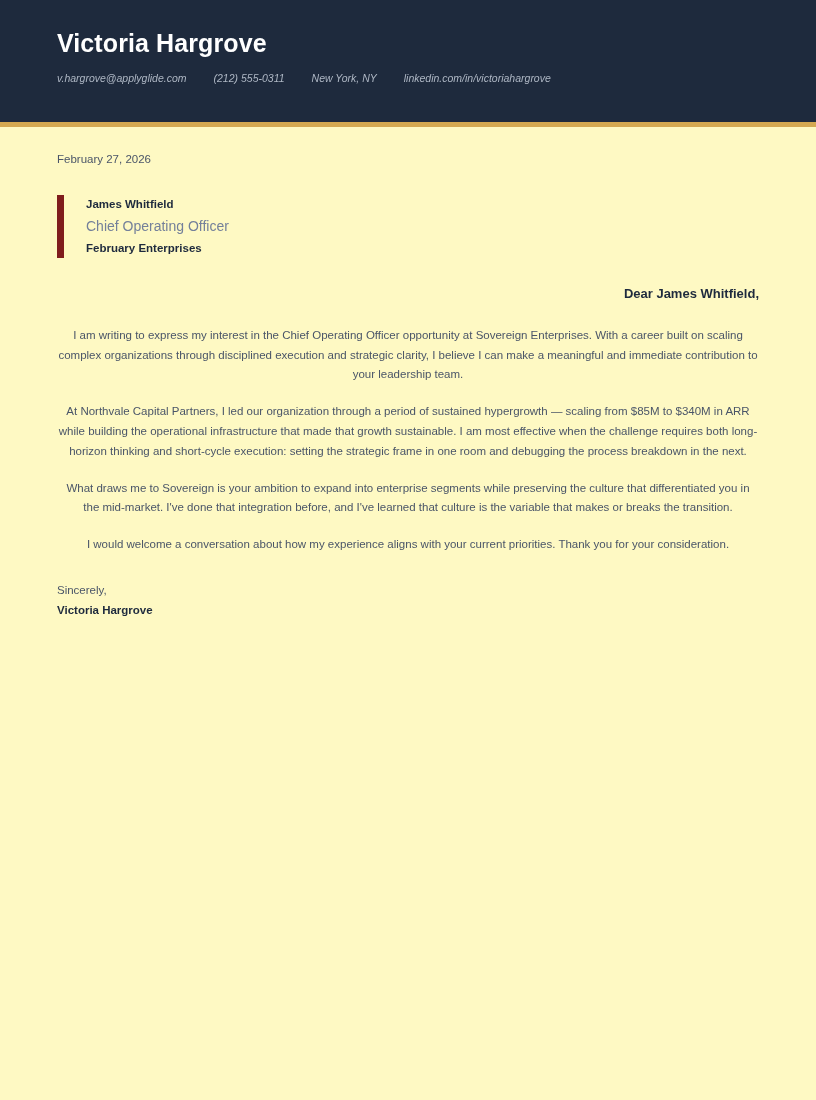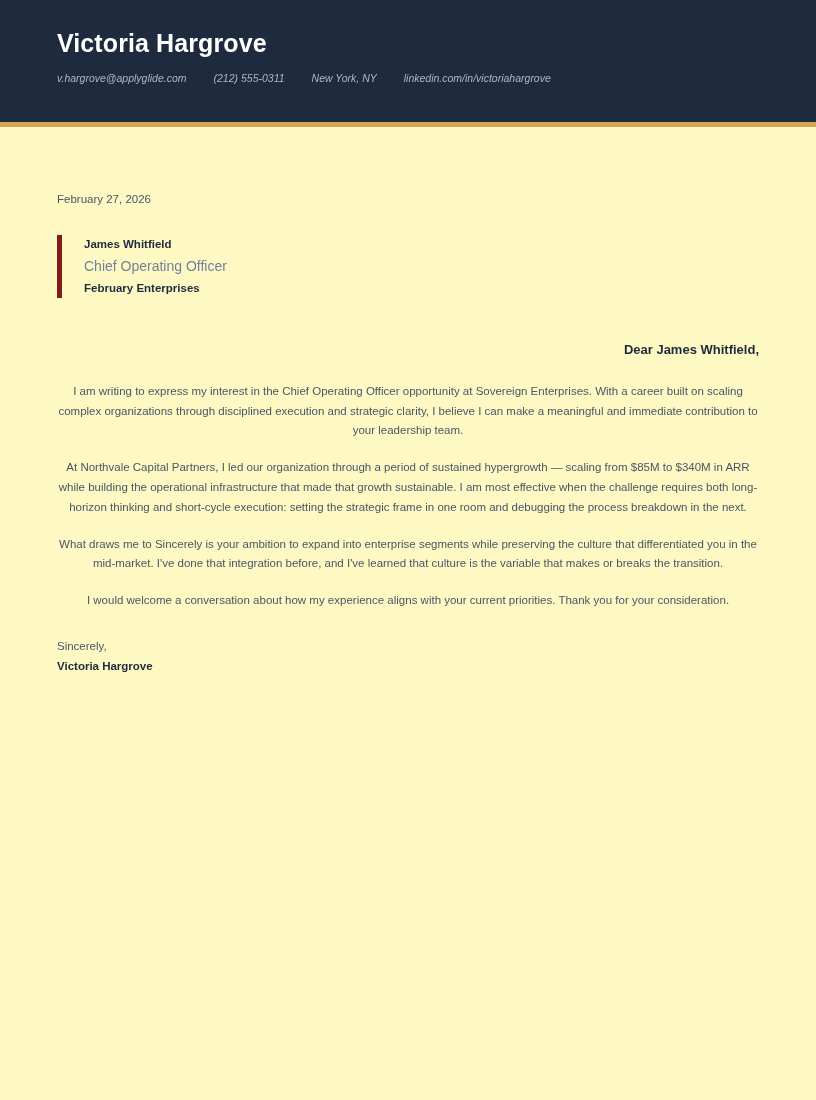--- a/index.html
+++ b/index.html
@@ -58,35 +58,35 @@
   }
 
   .accent-rule {
     height: 5px;
     width: 100%;
     background: #d4a851;
   }
 
   
   .letter-body {
-    padding: 64px 57px 0 57px;
+    padding: 24px 57px 0 57px;
     box-sizing: border-box;
   }
 
   .date {
     color: #4a5568;
     font-size: 11.5px;
     line-height: 1.4;
     margin-bottom: 28px;
   }
 
   .recipient {
-    border-left: 5px solid #7f1d1d;
+    border-left: 7px solid #7f1d1d;
     padding: 1px 0 1px 22px;
-    margin-bottom: 42px;
+    margin-bottom: 26px;
   }
 
   .recipient-name {
     color: #1e2a3d;
     font-size: 11.5px;
     font-weight: bold;
     line-height: 1.55;
     margin-bottom: 2px;
   }
   .recipient-title {
@@ -162,21 +162,21 @@
     <div class="recipient">
       <div class="recipient-name">James Whitfield</div>
       <div class="recipient-title">Chief Operating Officer</div>
       <div class="recipient-company">February Enterprises</div>
     </div>
 
     <div class="salutation">Dear James Whitfield,</div>
 
     <p class="paragraph">I am writing to express my interest in the Chief Operating Officer opportunity at Sovereign Enterprises. With a career built on scaling complex organizations through disciplined execution and strategic clarity, I believe I can make a meaningful and immediate contribution to your leadership team.</p>
     <p class="paragraph">At Northvale Capital Partners, I led our organization through a period of sustained hypergrowth — scaling from $85M to $340M in ARR while building the operational infrastructure that made that growth sustainable. I am most effective when the challenge requires both long-horizon thinking and short-cycle execution: setting the strategic frame in one room and debugging the process breakdown in the next.</p>
-    <p class="paragraph">What draws me to Sincerely is your ambition to expand into enterprise segments while preserving the culture that differentiated you in the mid-market. I've done that integration before, and I've learned that culture is the variable that makes or breaks the transition.</p>
+    <p class="paragraph">What draws me to Sovereign is your ambition to expand into enterprise segments while preserving the culture that differentiated you in the mid-market. I've done that integration before, and I've learned that culture is the variable that makes or breaks the transition.</p>
     <p class="paragraph">I would welcome a conversation about how my experience aligns with your current priorities. Thank you for your consideration.</p>
 
     <div class="closing">
       <div class="closing-phrase">Sincerely,</div>
       <div class="signature-name">Victoria Hargrove</div>
     </div>
 
   </main>
 
 </div>

